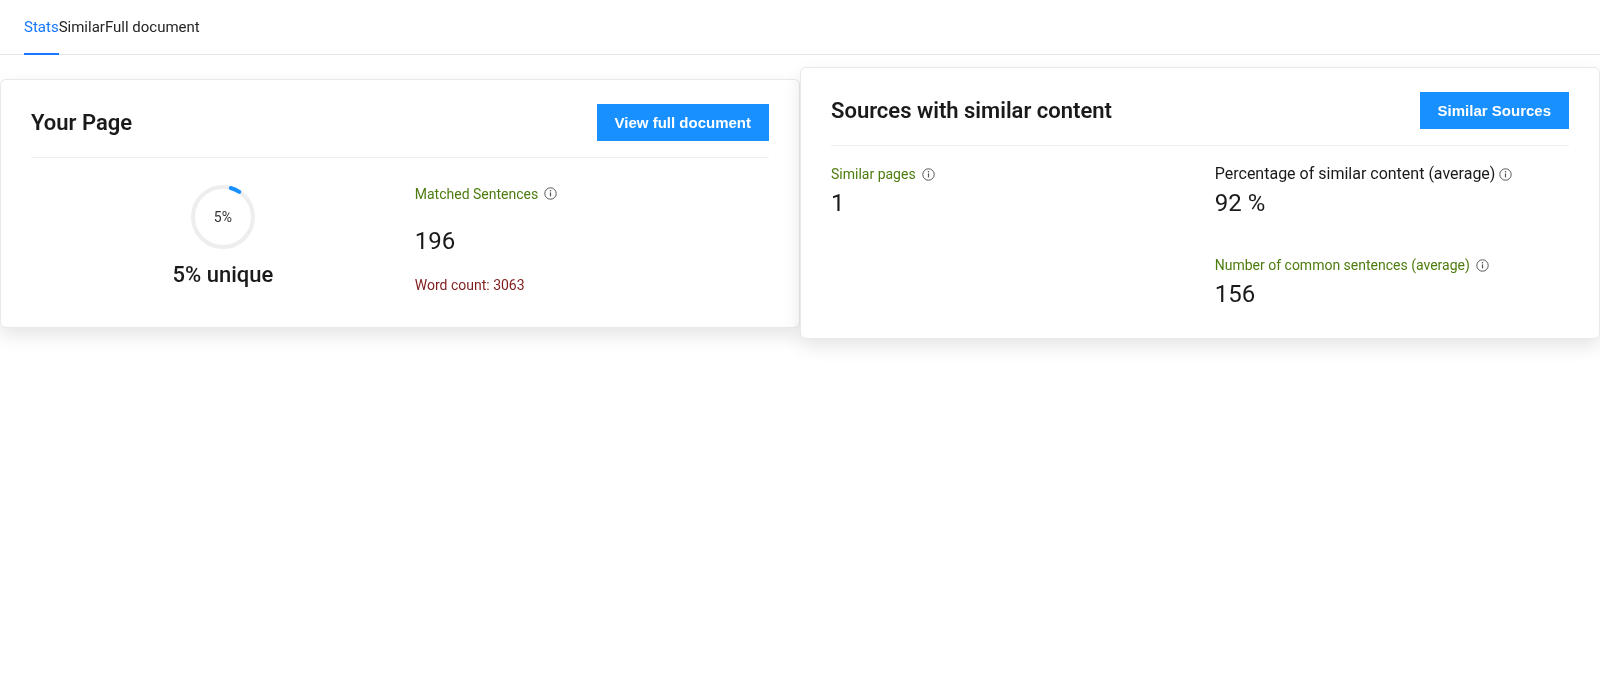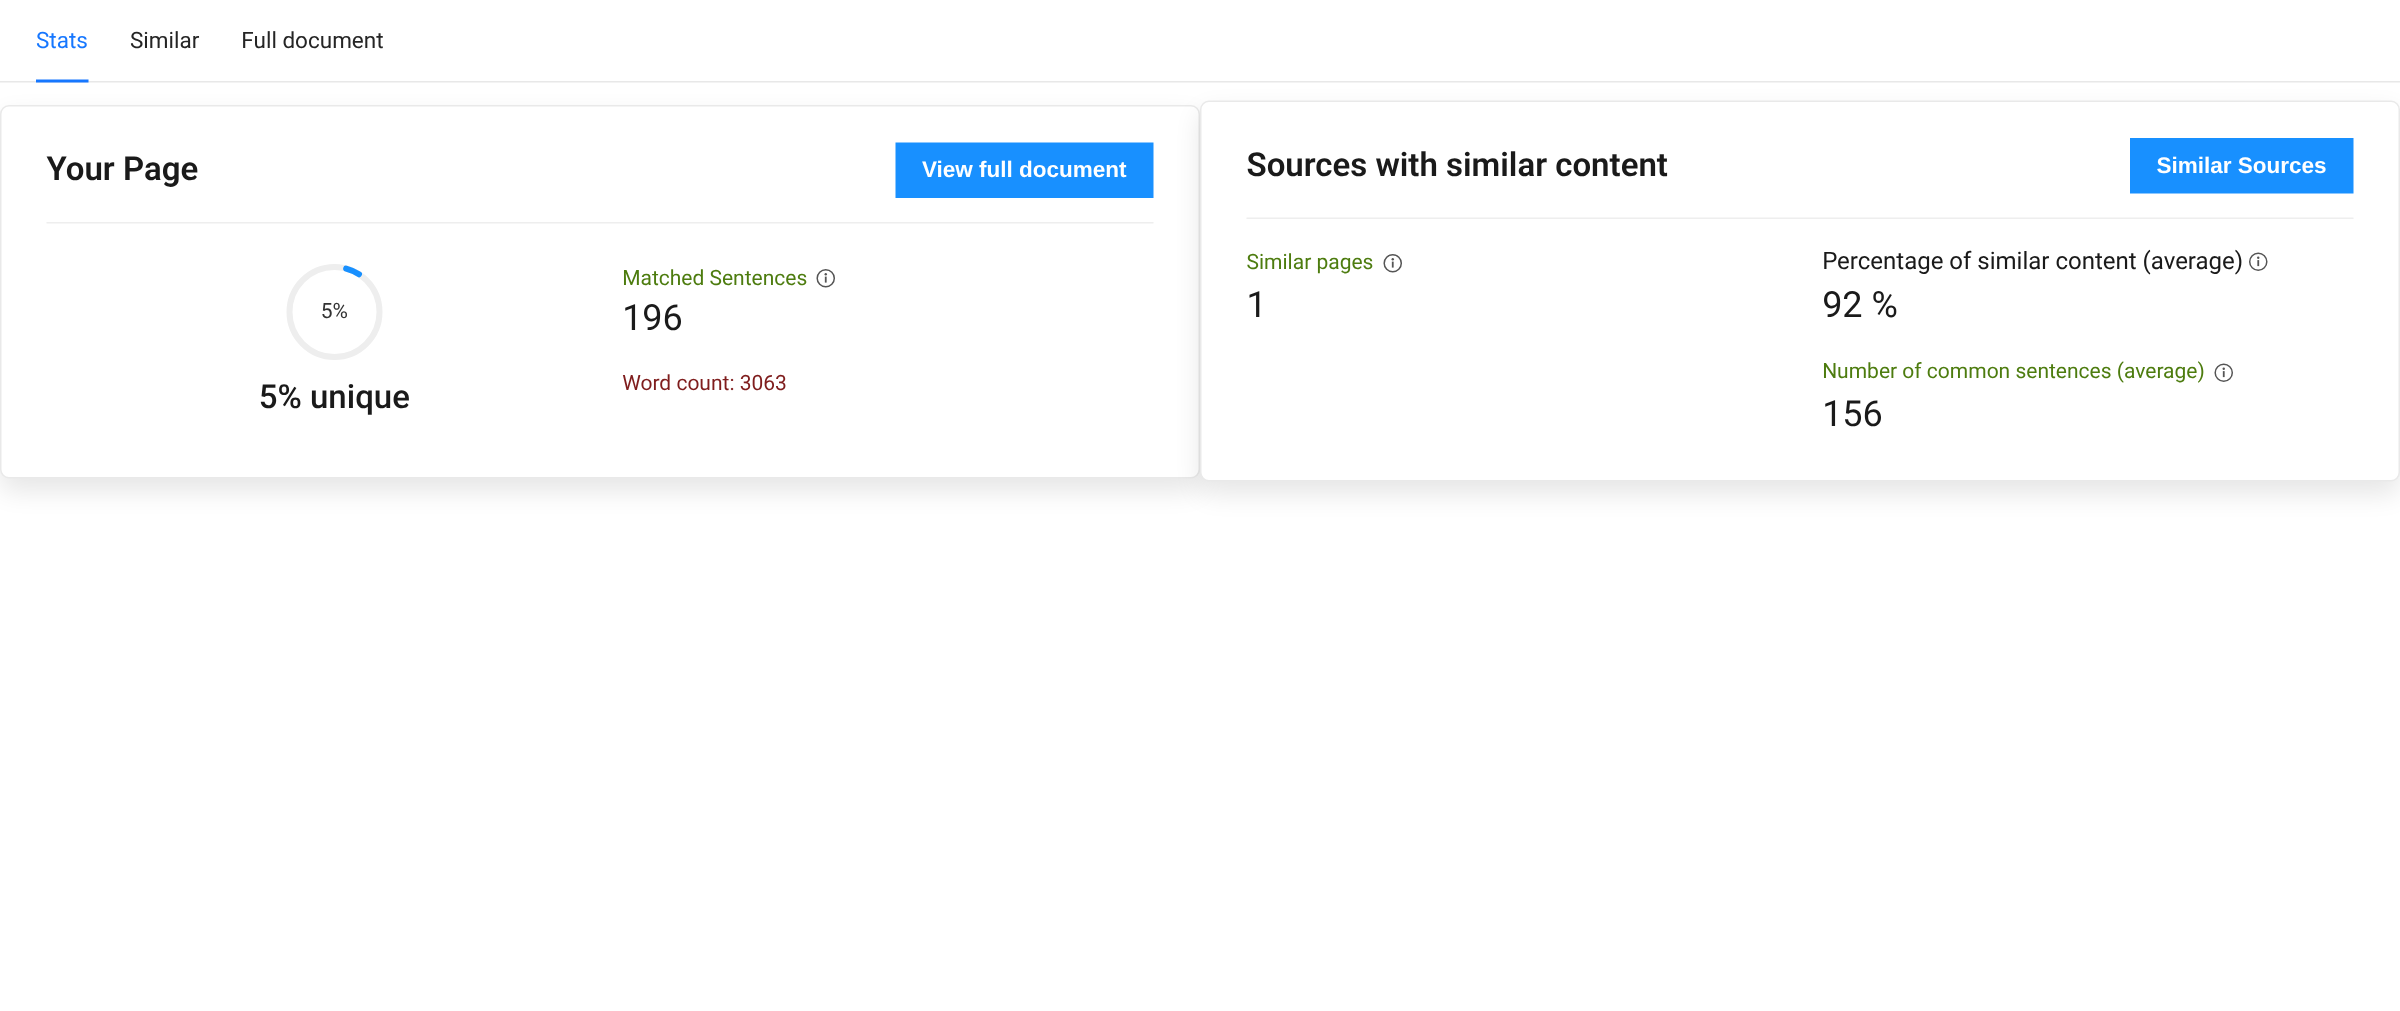--- a/index.html
+++ b/index.html
@@ -9,21 +9,20 @@
       color: #1a1a1a;
       width: 1600px;
       height: 674px;
       overflow: hidden;
     }
 
     
     .tabs {
       display: flex;
       align-items: center;
-      gap: 28px;
       padding: 0 24px;
       height: 55px;
       border-bottom: 1px solid #e8e8e8;
     }
     .tab {
       font-size: 15px;
       color: #252525;
       cursor: pointer;
       height: 100%;
       display: flex;
@@ -123,37 +122,37 @@
 
     .metric-label {
       font-size: 14px;
       color: #4d7c0f;
       display: inline-flex;
       align-items: center;
       gap: 6px;
     }
     .metric-value {
       font-size: 24px;
-      margin-top: 4px;
+      margin-top: 24px;
       margin-bottom: 22px;
     }
     .small-text {
       font-size: 14px;
       color: #7f1d1d;
     }
 
     
     .sources-body {
       display: flex;
       padding-top: 18px;
     }
     .sources-left { width: 52%; }
     .sources-right { width: 48%; }
 
-    .section-block { margin-bottom: 20px; }
+    .section-block { margin-bottom: 38px; }
     .section-block:last-child { margin-bottom: 0; }
     .section-lbl {
       font-size: 14px;
       color: #4d7c0f;
       display: inline-flex;
       align-items: center;
       gap: 6px;
     }
     .section-val {
       font-size: 24px;

